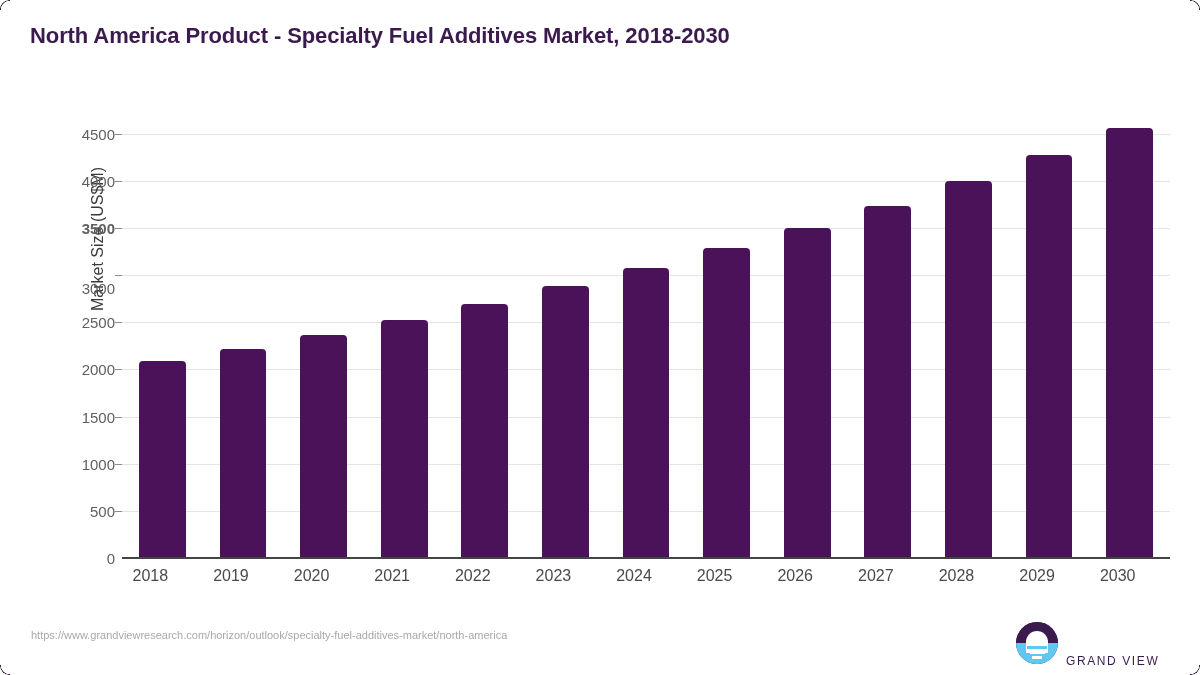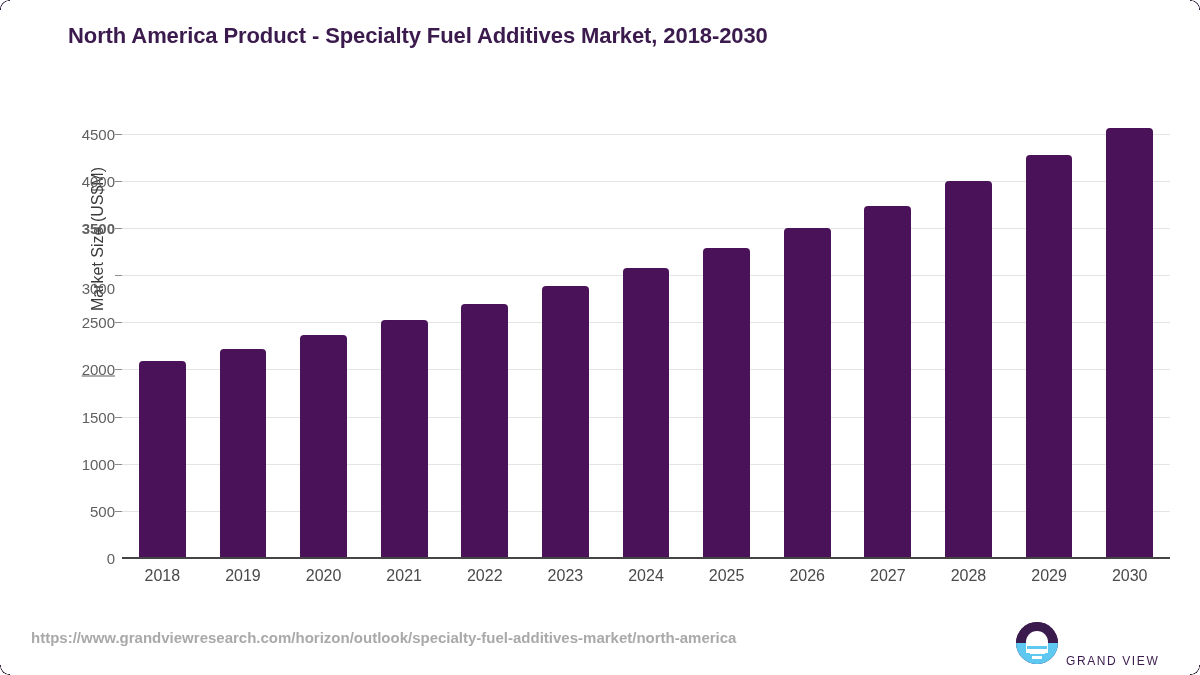--- a/index.html
+++ b/index.html
@@ -40,21 +40,20 @@
 
   #chart-title {
     position: absolute;
     left: 30px;
     top: 23px;
     font-size: 22px;
     font-weight: bold;
     color: #3b1a4d;
     letter-spacing: -0.1px;
     white-space: nowrap;
-    margin-left: 38px;
   }
 
   
   #plot-area {
     position: absolute;
     left: 122px;
     top: 115px;
     width: 1048px;
     height: 443px;
   }
@@ -117,44 +116,43 @@
   .bar {
     position: absolute;
     bottom: 0;
     background: #4a1259;
     border-top-left-radius: 4px;
     border-top-right-radius: 4px;
   }
 
   #x-axis-labels {
     position: absolute;
-    left: 122px;
+    left: 110px;
     top: 567px;
     width: 1048px;
     height: 30px;
     text-decoration: underline;
   }
   .x-tick-label {
     position: absolute;
     top: 0;
     font-size: 16px;
     color: #4a4a4a;
     text-align: center;
     transform: translateX(-50%);
     white-space: nowrap;
   }
 
   #source-url {
     position: absolute;
     left: 31px;
     top: 629px;
-    font-size: 15px;
+    font-size: 11px;
     color: #a9a9a9;
     white-space: nowrap;
-    font-weight: bold;
   }
 
   
   #logo {
     position: absolute;
     left: 1016px;
     top: 620px;
     width: 152px;
     height: 46px;
   }
@@ -243,21 +241,21 @@
   <div id="y-axis-title">Market Size (US$M)</div>
 
   <div id="y-axis-labels">
       <div class="y-tick-label" style="top: 558px;">0</div>
       <div class="y-tick-label" style="top: 510.872px;">500</div>
       <div class="y-tick-mark" style="top: 510.872px;"></div>
       <div class="y-tick-label" style="top: 463.745px;">1000</div>
       <div class="y-tick-mark" style="top: 463.745px;"></div>
       <div class="y-tick-label" style="top: 416.617px;">1500</div>
       <div class="y-tick-mark" style="top: 416.617px;"></div>
-      <div class="y-tick-label" style="top: 369.489px; text-decoration: underline;">2000</div>
+      <div class="y-tick-label" style="top: 369.489px;">2000</div>
       <div class="y-tick-mark" style="top: 369.489px;"></div>
       <div class="y-tick-label" style="top: 322.362px;">2500</div>
       <div class="y-tick-mark" style="top: 322.362px;"></div>
       <div class="y-tick-label" style="top: 288px; margin-left: 22px;">3000</div>
       <div class="y-tick-mark" style="top: 275.234px;"></div>
       <div class="y-tick-label" style="top: 228.106px; font-weight: bold;">3500</div>
       <div class="y-tick-mark" style="top: 228.106px;"></div>
       <div class="y-tick-label" style="top: 180.979px;">4000</div>
       <div class="y-tick-mark" style="top: 180.979px;"></div>
       <div class="y-tick-label" style="top: 133.851px;">4500</div>

